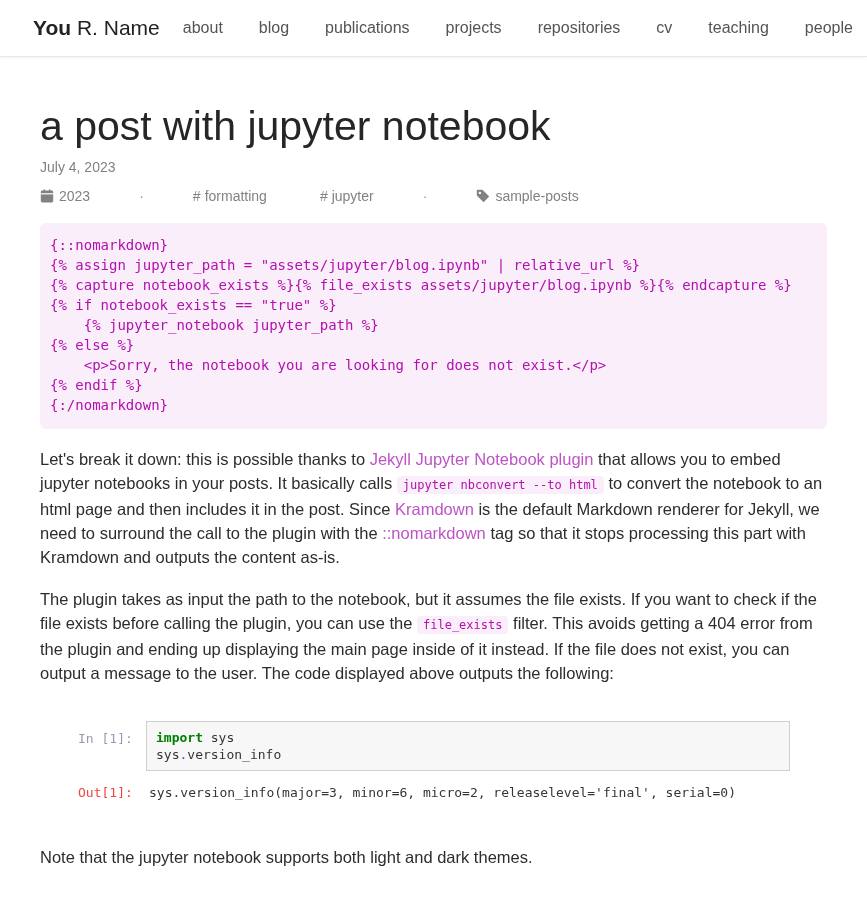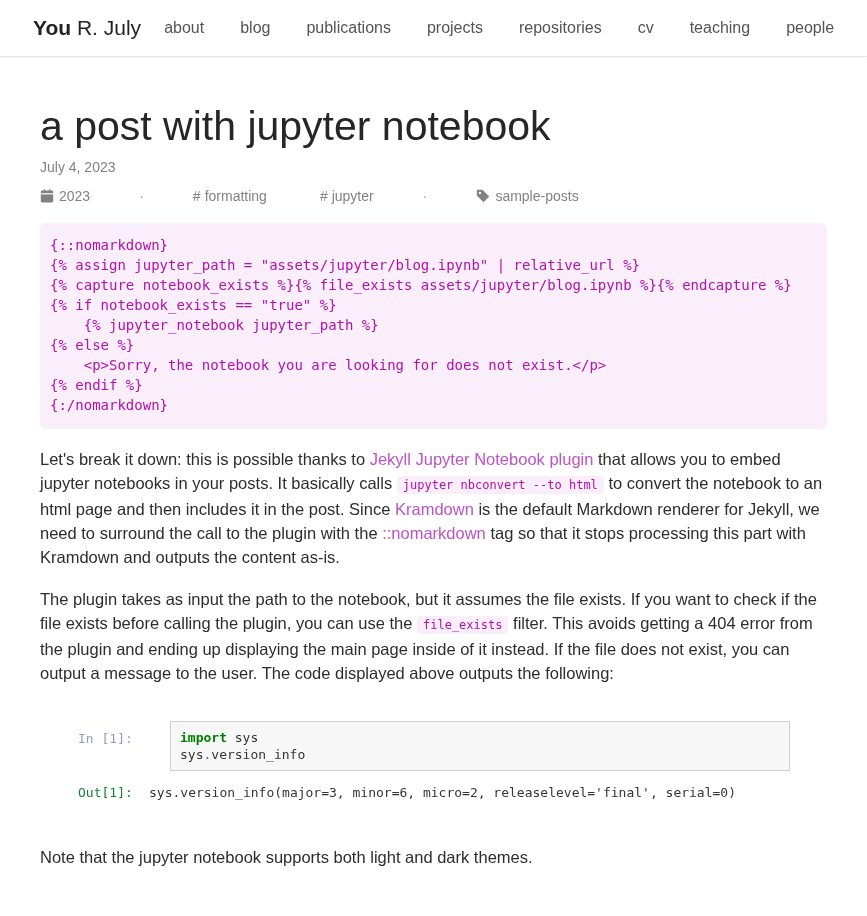--- a/index.html
+++ b/index.html
@@ -99,44 +99,43 @@
   .jp-row { display: flex; align-items: stretch; }
   .jp-prompt {
     flex: 0 0 68px;
     width: 68px;
     font-size: 13px;
     line-height: 17px;
     padding-top: 9px;
     white-space: nowrap;
   }
   .jp-prompt.in { color: #989ab5; }
-  .jp-prompt.out { color: #15803d; padding-top: 0; }
+  .jp-prompt.out { color: #ef4444; padding-top: 0; }
   .jp-input {
     flex: 1;
     background: #f7f7f7;
     border: 1px solid #cfcfcf;
     padding: 7px 9px;
     font-size: 13px;
     line-height: 17px;
     color: #353535;
     white-space: pre;
-    margin-left: 24px;
   }
   .kw { color: #008000; font-weight: bold; }
   .op { color: #a626c9; }
   .jp-row.out-row { margin-top: 13px; align-items: center; }
   .jp-output { font-size: 13px; color: #353535; white-space: pre; padding-left: 3px; }
 
   .closing { margin-top: 44px !important; }
 </style>
 </head>
 <body>
 
 <header class="navbar">
-  <a class="brand"><span class="bold">You</span><span> R. July</span></a>
+  <a class="brand"><span class="bold">You</span><span> R. Name</span></a>
   <nav class="nav">
     <a class="nav-link">about</a>
     <a class="nav-link">blog</a>
     <a class="nav-link">publications</a>
     <a class="nav-link">projects</a>
     <a class="nav-link">repositories</a>
     <a class="nav-link">cv</a>
     <a class="nav-link">teaching</a>
     <a class="nav-link">people</a>
     <a class="dropdown">

